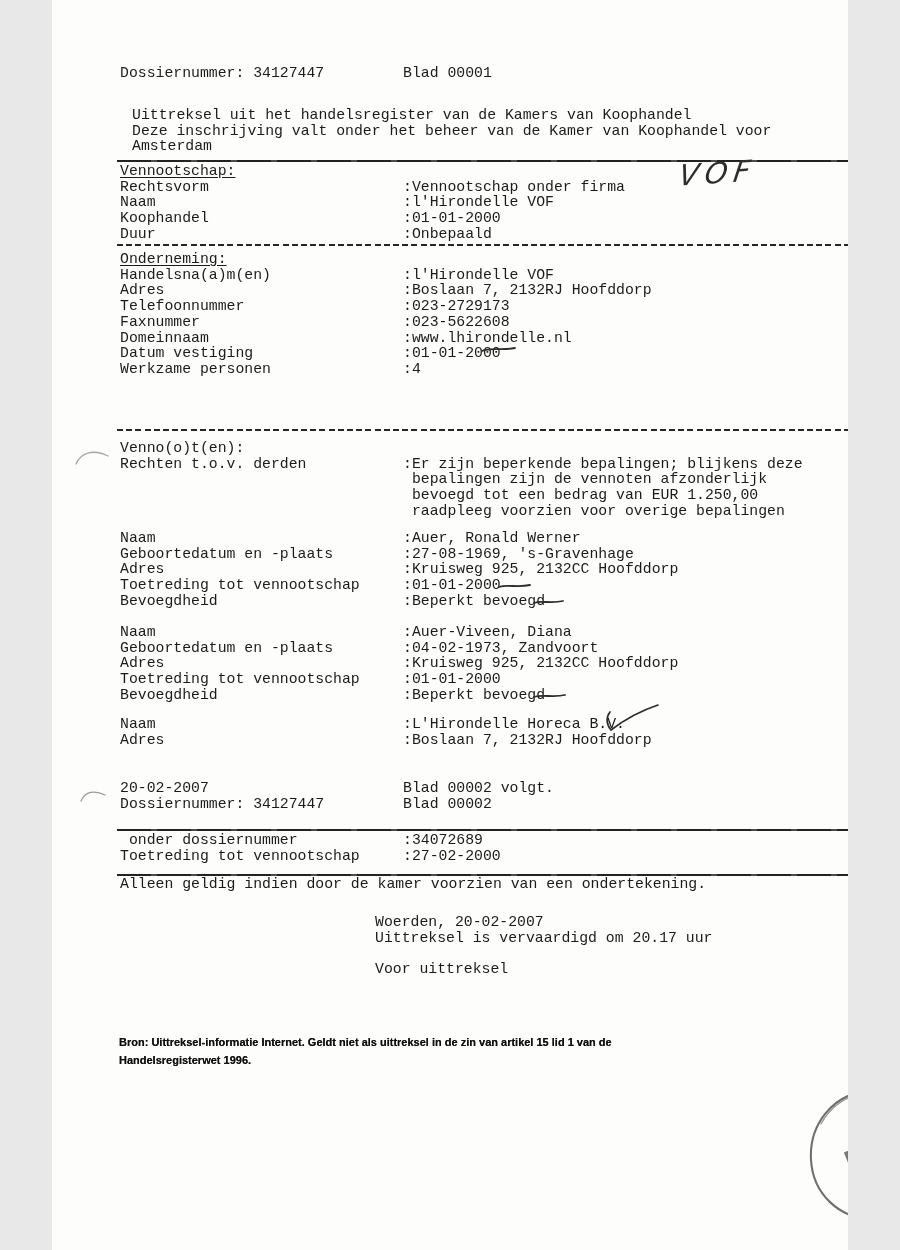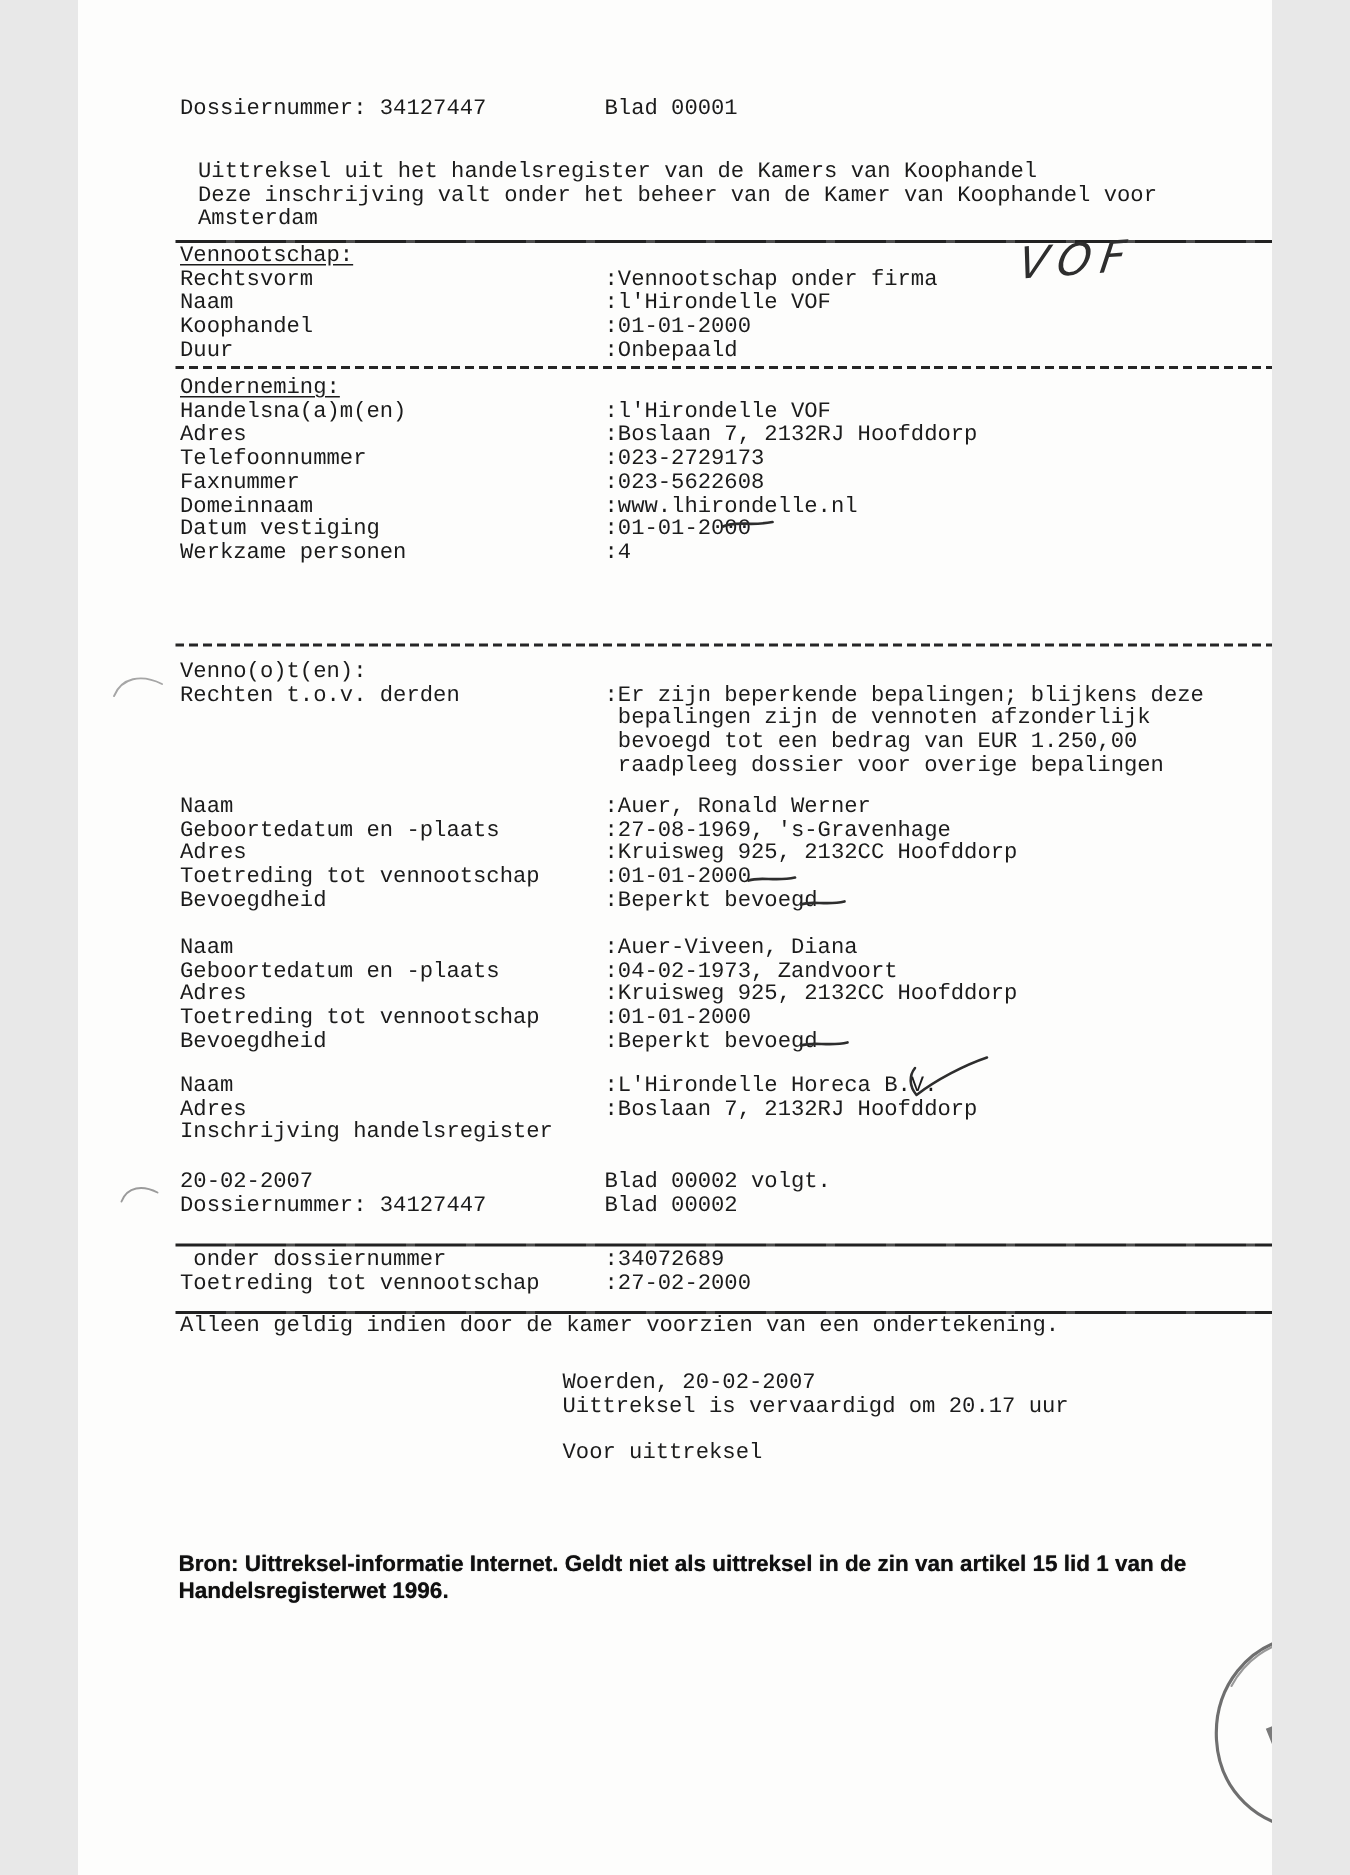--- a/index.html
+++ b/index.html
@@ -17,21 +17,21 @@
   .title-ul{display:inline-block;text-decoration:underline;text-underline-offset:2px;}
   .hr-solid{position:absolute;left:65px;width:774px;height:2.4px;
     background:repeating-linear-gradient(90deg,#222 0 34px,#4d4d4d 34px 40px);}
   .hr-solid.thin{height:2px;}
   .hr-dash{position:absolute;left:65px;width:776px;height:2px;
     background:repeating-linear-gradient(90deg,#262626 0 6px,transparent 6px 9.2px);}
   .closing-block{margin-left:255px;}
   .footer{
     position:absolute;left:55px;top:1022px;width:760px;
     font-family:"Liberation Sans","DejaVu Sans",sans-serif;
-    font-weight:bold;font-size:15px;line-height:17.6px;color:#101010;
+    font-weight:bold;font-size:11px;line-height:17.6px;color:#101010;
     text-shadow:0 0 .5px #3a3a3a;white-space:pre-wrap;
   }
   .vof-note{
     position:absolute;left:627px;top:166px;
     font-family:"DejaVu Sans",sans-serif;font-style:italic;
     font-size:29px;letter-spacing:6px;color:#2e2e2e;
     transform:rotate(-4deg) skewX(-12deg);font-weight:400;
   }
   .pen{position:absolute;}
   svg{display:block;}
@@ -108,21 +108,21 @@
 
   <div class="hr-dash" style="top:429px"></div>
 
   <div class="abs" style="top:441px">
     <div>Venno(o)t(en):</div>
     <div class="row">
       <span class="lbl">Rechten t.o.v. derden</span>
       <span class="val">:Er zijn beperkende bepalingen; blijkens deze
  bepalingen zijn de vennoten afzonderlijk
  bevoegd tot een bedrag van EUR 1.250,00
- raadpleeg dossier voor overige bepalingen</span>
+ raadpleeg voorzien voor overige bepalingen</span>
     </div>
   </div>
 
   <div class="abs" style="top:531px">
     <div class="row">
       <span class="lbl">Naam</span>
       <span class="val">:Auer, Ronald Werner</span>
     </div>
     <div class="row">
       <span class="lbl">Geboortedatum en -plaats</span>
@@ -166,24 +166,20 @@
   </div>
 
   <div class="abs" style="top:717px">
     <div class="row">
       <span class="lbl">Naam</span>
       <span class="val">:L'Hirondelle Horeca B.V.</span>
     </div>
     <div class="row">
       <span class="lbl">Adres</span>
       <span class="val">:Boslaan 7, 2132RJ Hoofddorp</span>
-    </div>
-    <div class="row">
-      <span class="lbl" style="flex-basis:auto">Inschrijving handelsregister</span>
-      <span class="val"></span>
     </div>
   </div>
 
   <div class="abs" style="top:781px">
     <div class="row">
       <span class="lbl">20-02-2007</span>
       <span class="val">Blad 00002 volgt.</span>
     </div>
     <div class="row">
       <span class="lbl">Dossiernummer: 34127447</span>

